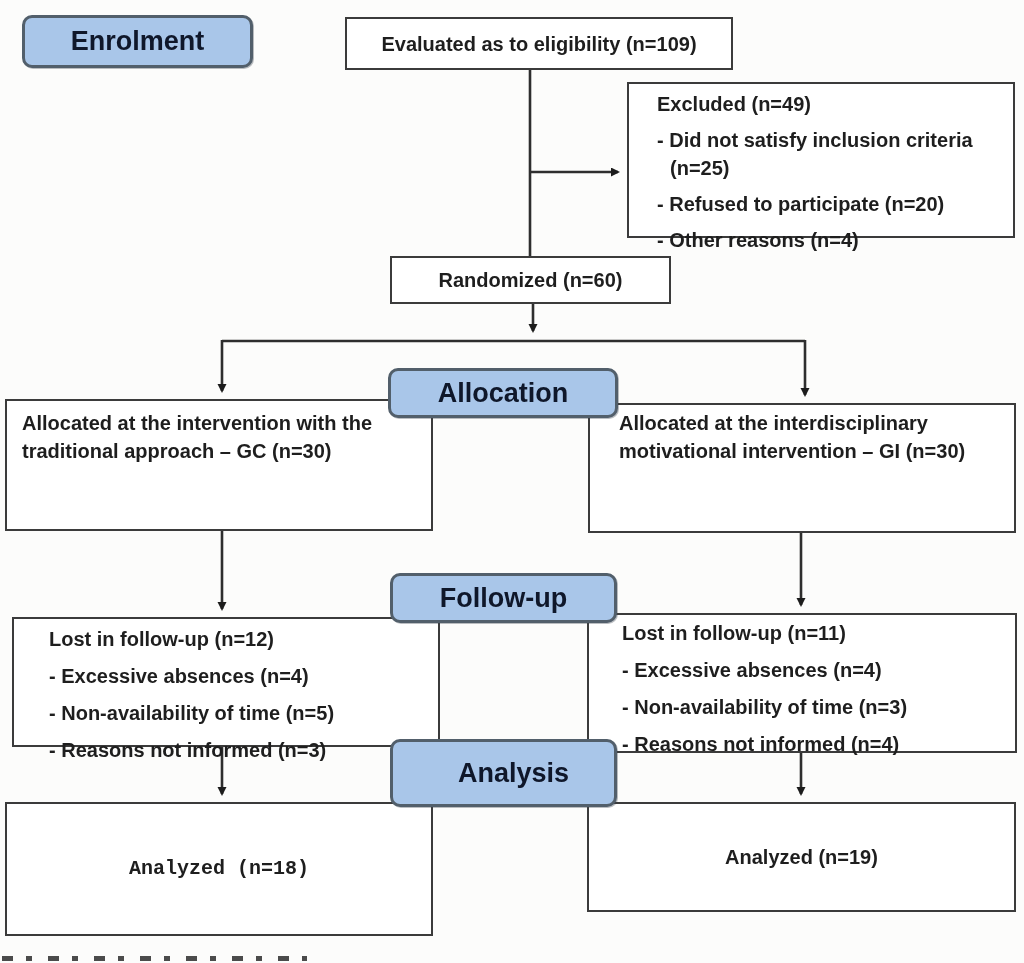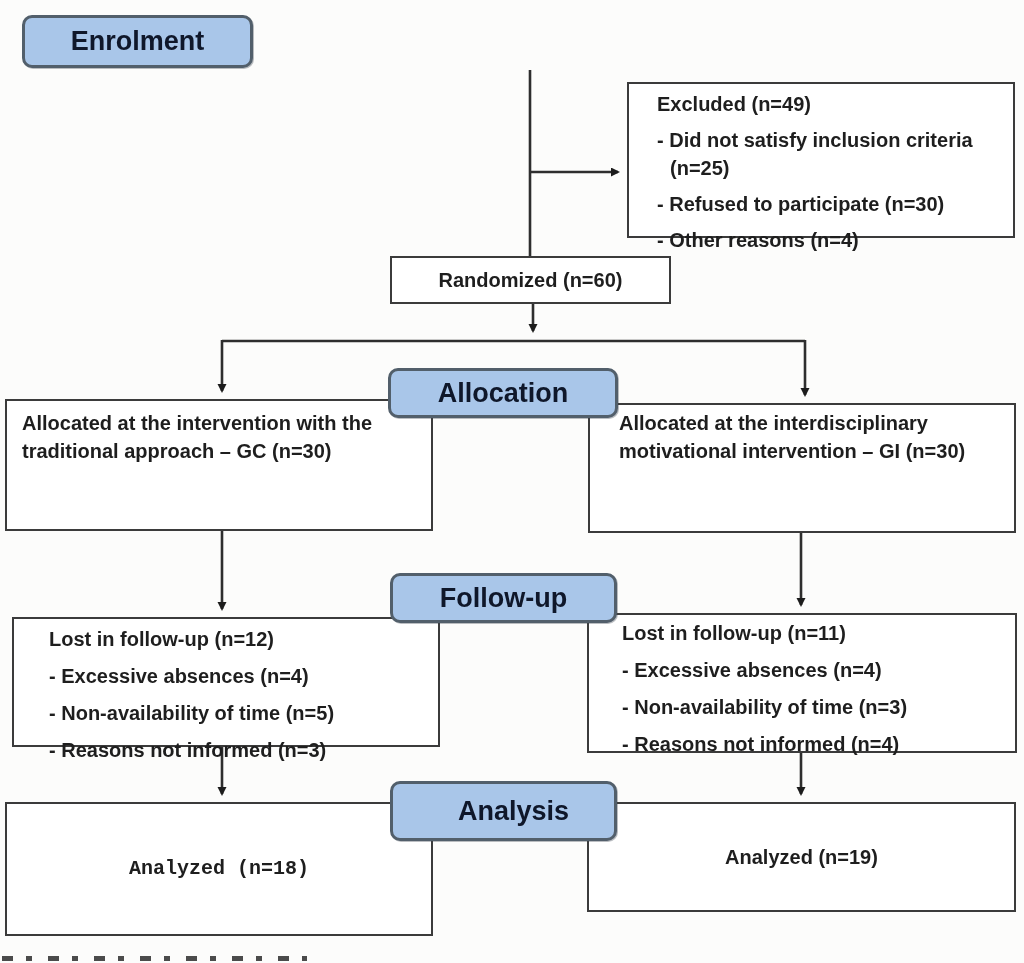--- a/index.html
+++ b/index.html
@@ -105,25 +105,28 @@
     <line x1="222" y1="340" x2="222" y2="391" stroke="#2e2e2e" stroke-width="2.6" marker-end="url(#arrow)"></line>
     <line x1="805" y1="340" x2="805" y2="395" stroke="#2e2e2e" stroke-width="2.6" marker-end="url(#arrow)"></line>
 
     <line x1="222" y1="530" x2="222" y2="609" stroke="#2e2e2e" stroke-width="2.6" marker-end="url(#arrow)"></line>
     <line x1="801" y1="532" x2="801" y2="605" stroke="#2e2e2e" stroke-width="2.6" marker-end="url(#arrow)"></line>
 
     <line x1="222" y1="746" x2="222" y2="794" stroke="#2e2e2e" stroke-width="2.6" marker-end="url(#arrow)"></line>
     <line x1="801" y1="752" x2="801" y2="794" stroke="#2e2e2e" stroke-width="2.6" marker-end="url(#arrow)"></line>
   </svg>
 
+  <div class="wbox center" style="left:345px; top:17px; width:388px; height:53px;">
+    <span>Evaluated as to eligibility (n=109)</span>
+  </div>
 
   <div class="wbox leftalign" style="left:627px; top:82px; width:388px; height:156px; padding:6px 10px 6px 28px;">
     <div class="title">Excluded (n=49)</div>
     <div class="item">- Did not satisfy inclusion criteria (n=25)</div>
-    <div class="item">- Refused to participate (n=30)</div>
+    <div class="item">- Refused to participate (n=20)</div>
     <div class="item">- Other reasons (n=4)</div>
   </div>
 
   <div class="wbox center" style="left:390px; top:256px; width:281px; height:48px;">
     <span>Randomized (n=60)</span>
   </div>
 
   <div class="wbox leftalign" style="left:5px; top:399px; width:428px; height:132px; padding:8px 30px 8px 15px;">
     <div>Allocated at the intervention with the traditional approach – GC (n=30)</div>
   </div>
@@ -159,19 +162,19 @@
   </div>
 
   <div class="stage" style="left:390px; top:573px; width:227px; height:50px;">
     <span>Follow-up</span>
   </div>
 
   <div class="stage" style="left:388px; top:368px; width:230px; height:50px;">
     <span>Allocation</span>
   </div>
 
-  <div class="stage" style="left:390px; top:781px; width:227px; height:60px;padding-left:20px;">
+  <div class="stage" style="left:390px; top:739px; width:227px; height:68px;padding-left:20px;">
     <span>Analysis</span>
   </div>
 
   <div class="caption-clip"></div>
 
 </div>
 
 </body></html>

